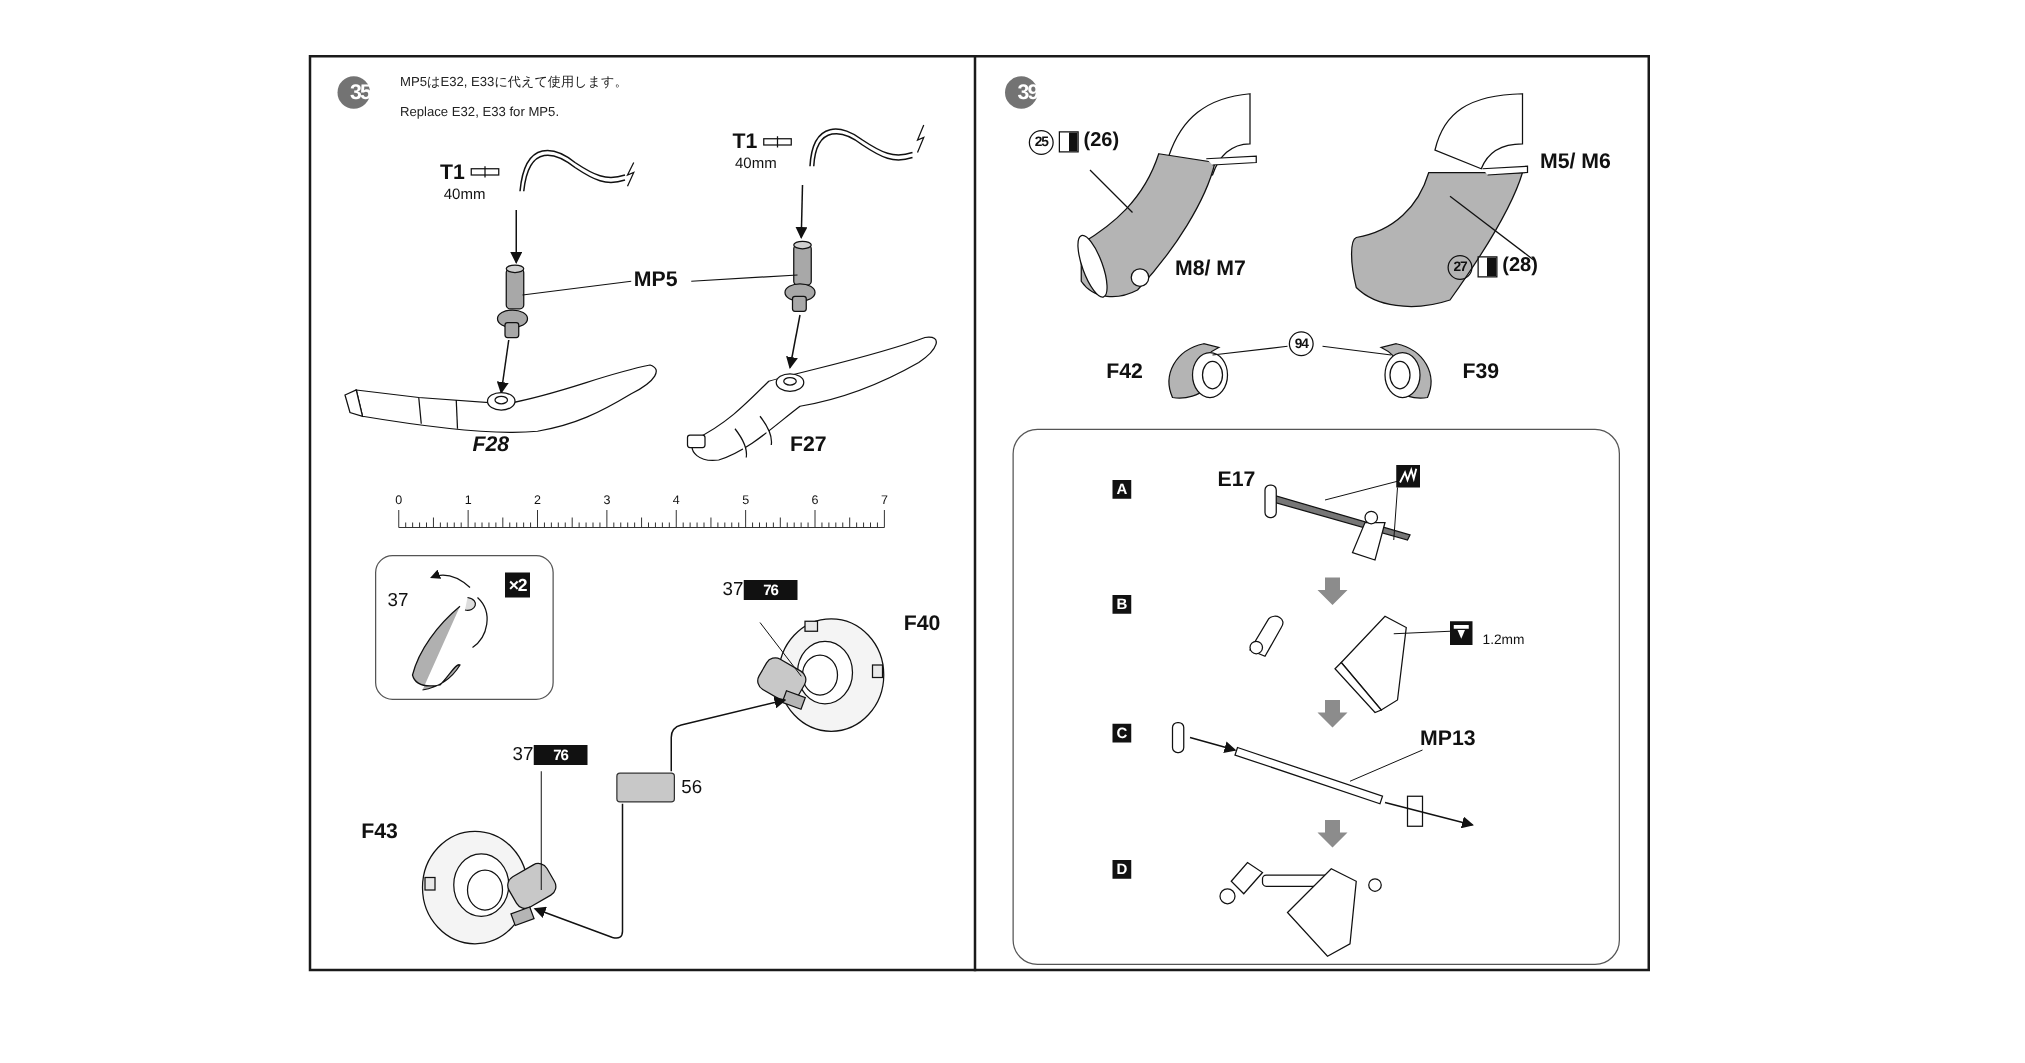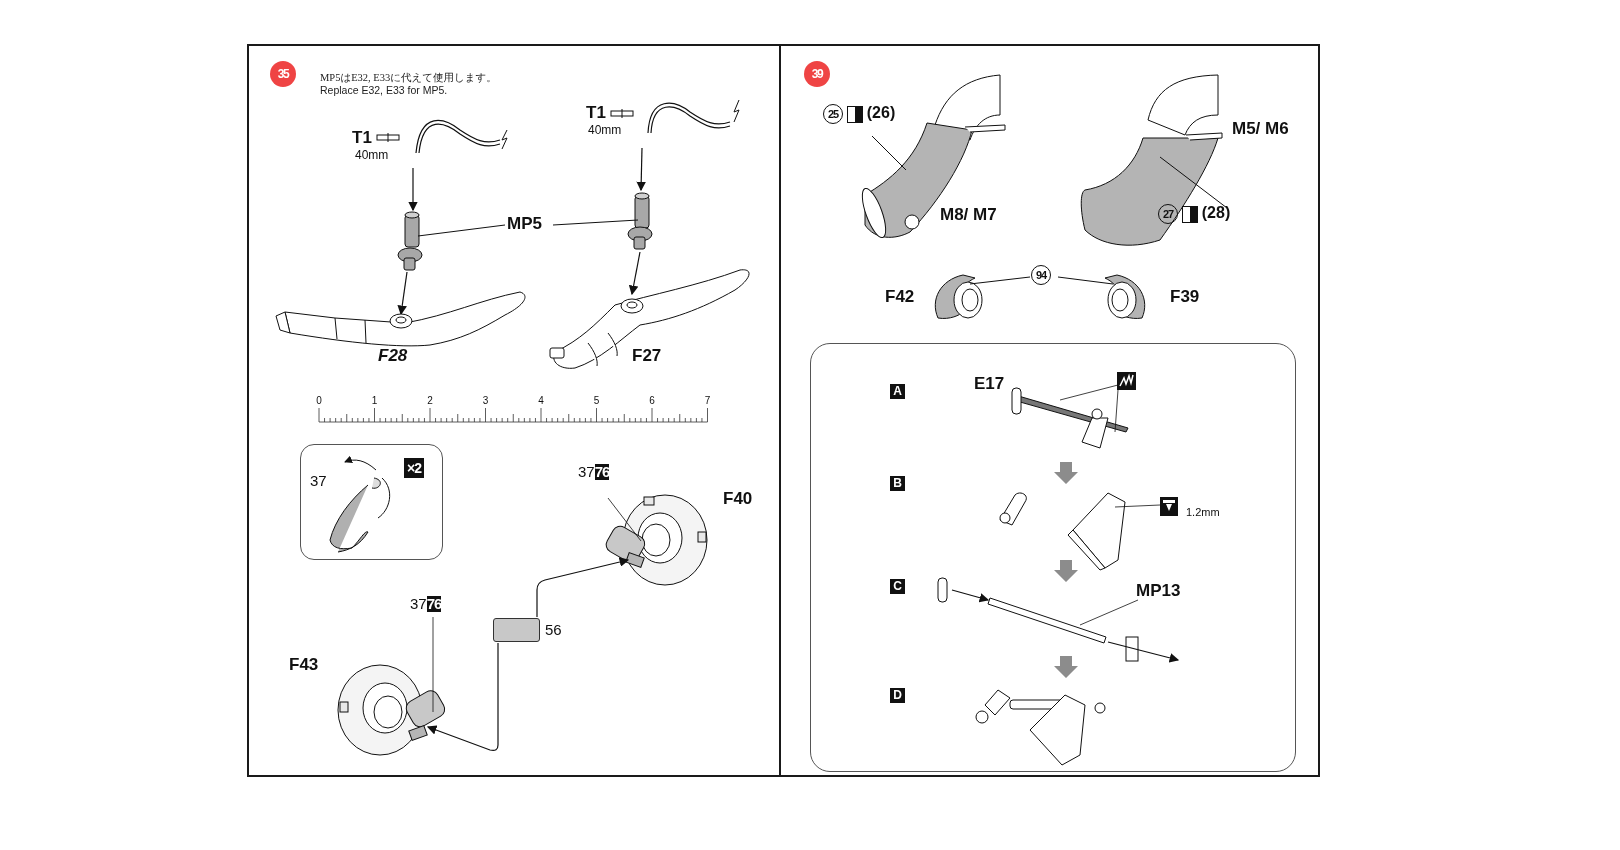--- a/index.html
+++ b/index.html
@@ -2,25 +2,25 @@
 <html><head>
 <meta charset="utf-8">
 <style>
   html, body { margin:0; padding:0; background:#ffffff; }
   body { width:1620px; height:850px; position:relative; overflow:hidden; font-family:"Liberation Sans", sans-serif; color:#111; }
   .frame { position:absolute; left:247px; top:44px; width:1073px; height:733px; border:2px solid #1a1a1a; box-sizing:border-box; }
   .divider { position:absolute; left:779px; top:44px; width:2px; height:733px; background:#1a1a1a; }
   svg.art { position:absolute; left:0; top:0; width:1620px; height:850px; }
   .lbl { position:absolute; white-space:nowrap; }
   .bold { font-weight:bold; }
-  .step-badge { position:absolute; width:26px; height:26px; border-radius:50%; background:#ef4444; color:#fff; font-weight:bold; font-size:12px; line-height:26px; text-align:center; letter-spacing:-1.5px; }
+  .step-badge { position:absolute; width:26px; height:26px; border-radius:50%; background:#737373; color:#fff; font-weight:bold; font-size:17px; line-height:26px; text-align:right; letter-spacing:-1.5px; }
   .note { position:absolute; font-size:10.5px; line-height:12px; color:#222; }
   .circled { display:inline-block; width:18px; height:18px; border:1.6px solid #111; border-radius:50%; text-align:center; line-height:18px; font-size:11px; font-weight:bold; letter-spacing:-1px; box-sizing:content-box; }
   .sq-letter { position:absolute; width:15px; height:15px; background:#111; color:#fff; font-weight:bold; font-size:12px; line-height:15px; text-align:center; }
-  .inv-box { display:inline-block; background:#111; color:#fff; font-weight:bold; font-size:15px; padding:0 0; line-height:16px; letter-spacing:-1px; }
+  .inv-box { display:inline-block; background:#111; color:#fff; font-weight:bold; font-size:12px; padding:0 16px; line-height:16px; letter-spacing:-1px; }
   .ruler-num { position:absolute; font-size:10px; transform:translateX(-50%); }
   .detail-box { position:absolute; left:300px; top:444px; width:143px; height:116px; border:1.5px solid #555; border-radius:14px; box-sizing:border-box; }
   .sub-box { position:absolute; left:810px; top:343px; width:486px; height:429px; border:1.5px solid #555; border-radius:20px; box-sizing:border-box; }
   .tape { position:absolute; left:493px; top:618px; width:47px; height:24px; background:#c8c8c8; border:1.5px solid #333; border-radius:3px; box-sizing:border-box; }
 </style>
 </head>
 <body>
 
 <div class="frame"></div>
 <div class="divider"></div>
@@ -270,21 +270,21 @@
   <g stroke="#111" stroke-width="1" fill="#fff">
     <path d="M985,705 L998,690 L1010,698 L995,715 Z"></path>
     <circle cx="982" cy="717" r="6"></circle>
     <rect x="1010" y="700" width="55" height="9" rx="3"></rect>
     <path d="M1030,730 L1065,695 L1085,705 L1080,755 L1062,765 Z"></path>
     <circle cx="1100" cy="708" r="5"></circle>
   </g>
 </svg>
 
 <div class="step-badge" style="left:270px;top:61px;">35</div>
-<div class="note" style="left:320px;top:72px;font-family:Liberation Serif, serif;">MP5はE32, E33に代えて使用します。</div>
+<div class="note" style="left:320px;top:60px;">MP5はE32, E33に代えて使用します。</div>
 <div class="note" style="left:320px;top:84px;">Replace E32, E33 for MP5.</div>
 
 <div class="lbl bold" style="left:352px;top:128px;font-size:17px;">T1</div>
 <div class="lbl" style="left:355px;top:148px;font-size:12px;">40mm</div>
 <div class="lbl bold" style="left:586px;top:103px;font-size:17px;">T1</div>
 <div class="lbl" style="left:588px;top:123px;font-size:12px;">40mm</div>
 
 <div class="lbl bold" style="left:507px;top:214px;font-size:17px;">MP5</div>
 <div class="lbl bold" style="left:378px;top:346px;font-size:17px;font-style:italic;">F28</div>
 <div class="lbl bold" style="left:632px;top:346px;font-size:17px;">F27</div>

